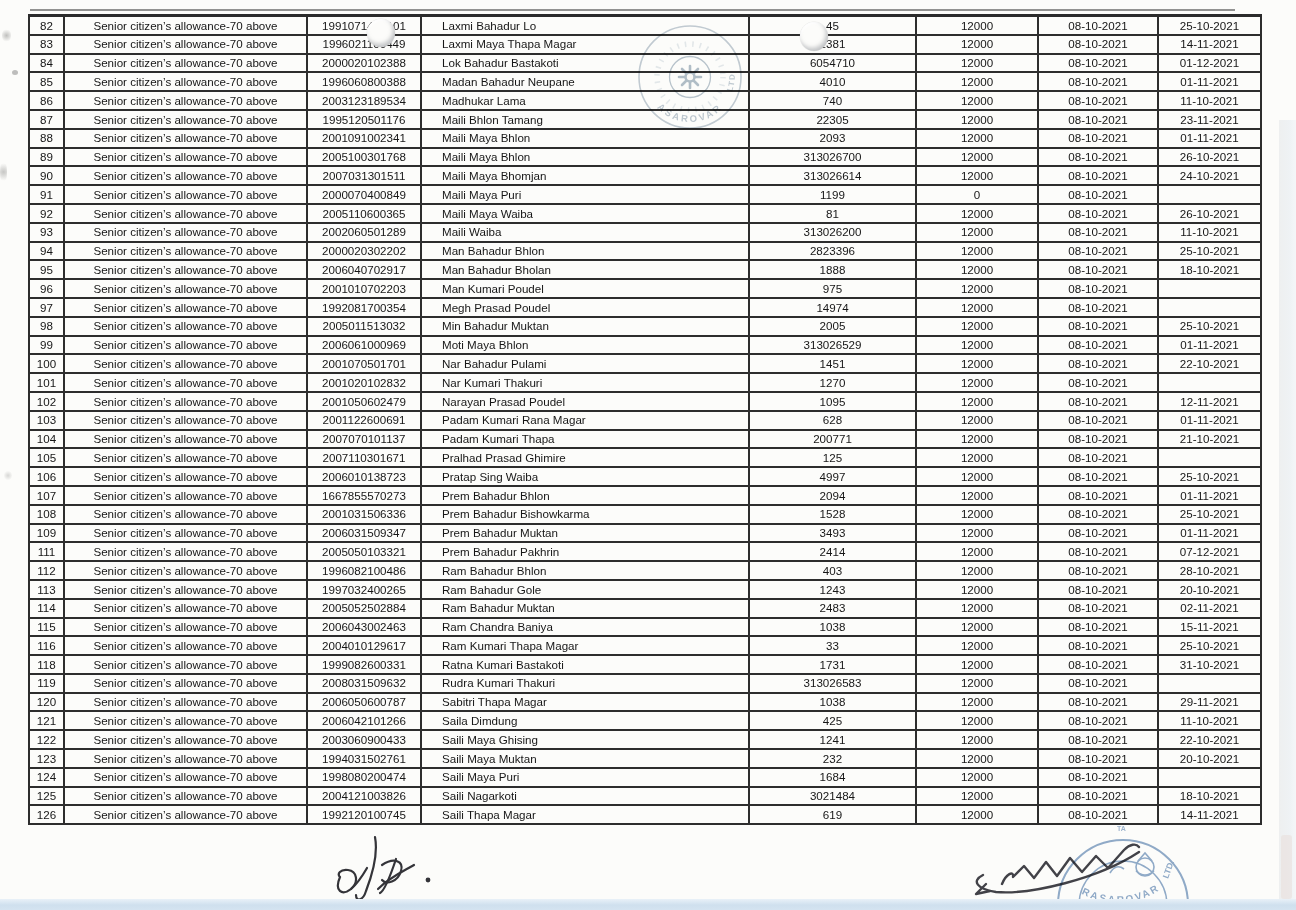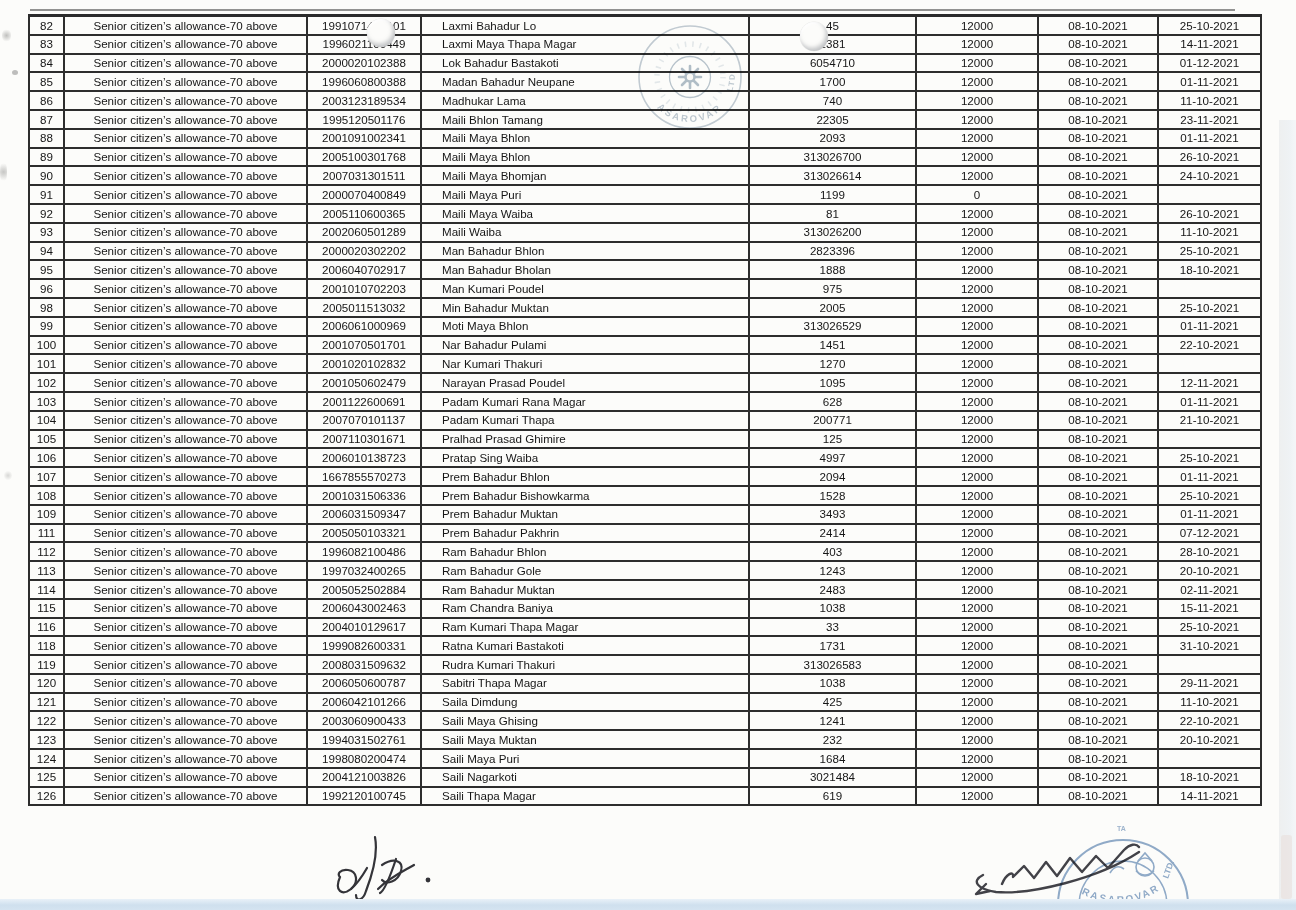--- a/index.html
+++ b/index.html
@@ -104,21 +104,21 @@
           <td class="c4">6054710</td>
           <td class="c5">12000</td>
           <td class="c6">08-10-2021</td>
           <td class="c7">01-12-2021</td>
         </tr>
         <tr>
           <td class="c0">85</td>
           <td class="c1">Senior citizen’s allowance-70 above</td>
           <td class="c2">1996060800388</td>
           <td class="c3">Madan Bahadur Neupane</td>
-          <td class="c4">1700</td>
+          <td class="c4">4010</td>
           <td class="c5">12000</td>
           <td class="c6">08-10-2021</td>
           <td class="c7">01-11-2021</td>
         </tr>
         <tr>
           <td class="c0">86</td>
           <td class="c1">Senior citizen’s allowance-70 above</td>
           <td class="c2">2003123189534</td>
           <td class="c3">Madhukar Lama</td>
           <td class="c4">740</td>
@@ -215,20 +215,30 @@
           <td class="c5">12000</td>
           <td class="c6">08-10-2021</td>
           <td class="c7">18-10-2021</td>
         </tr>
         <tr>
           <td class="c0">96</td>
           <td class="c1">Senior citizen’s allowance-70 above</td>
           <td class="c2">2001010702203</td>
           <td class="c3">Man Kumari Poudel</td>
           <td class="c4">975</td>
+          <td class="c5">12000</td>
+          <td class="c6">08-10-2021</td>
+          <td class="c7"></td>
+        </tr>
+        <tr>
+          <td class="c0">97</td>
+          <td class="c1">Senior citizen’s allowance-70 above</td>
+          <td class="c2">1992081700354</td>
+          <td class="c3">Megh Prasad Poudel</td>
+          <td class="c4">14974</td>
           <td class="c5">12000</td>
           <td class="c6">08-10-2021</td>
           <td class="c7"></td>
         </tr>
         <tr>
           <td class="c0">98</td>
           <td class="c1">Senior citizen’s allowance-70 above</td>
           <td class="c2">2005011513032</td>
           <td class="c3">Min Bahadur Muktan</td>
           <td class="c4">2005</td>

